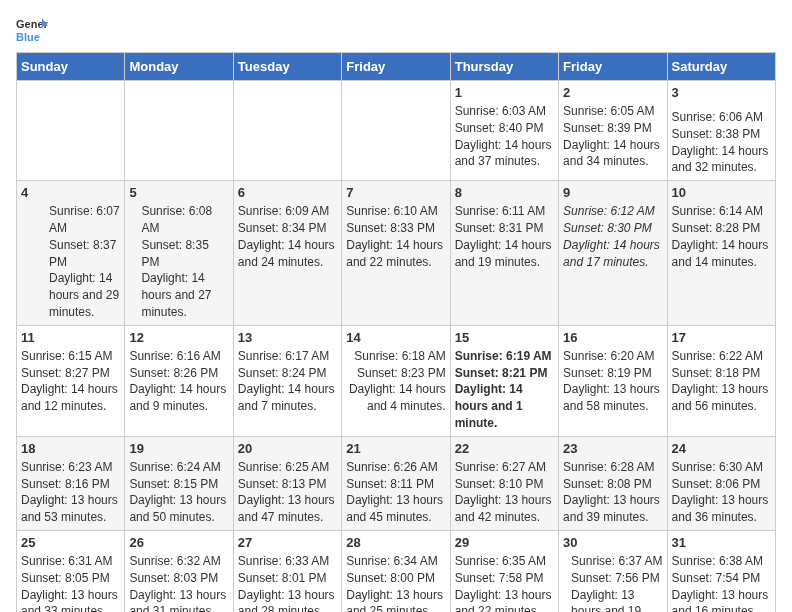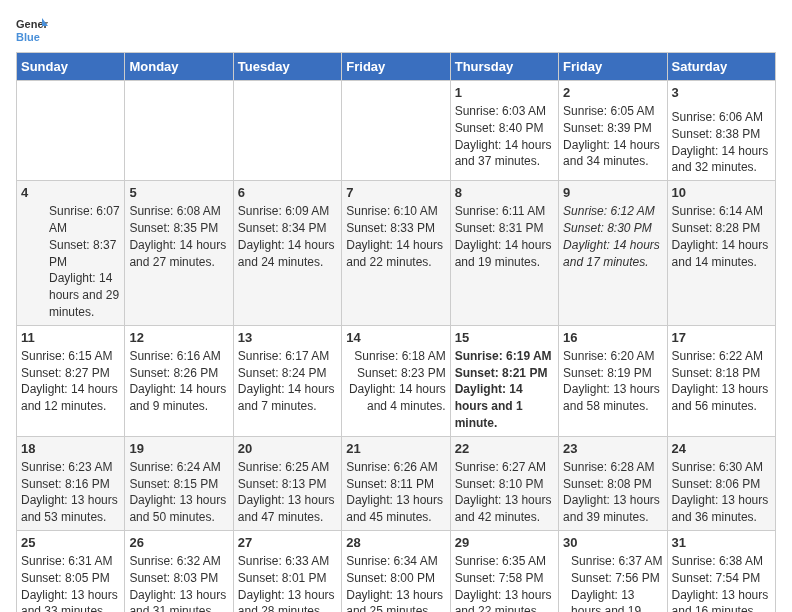--- a/index.html
+++ b/index.html
@@ -138,21 +138,21 @@
       </tr>
       <tr class="row-even">
         <td>
           <span class="day-number">4</span>
           <div class="day-info" style="white-space: pre-line; margin-left: 28px;">Sunrise: 6:07 AM
 Sunset: 8:37 PM
 Daylight: 14 hours and 29 minutes.</div>
         </td>
         <td>
           <span class="day-number">5</span>
-          <div class="day-info" style="white-space: pre-line;">Sunrise: 6:08 AM
+          <div class="day-info" style="white-space: pre-line; margin-left: 12px;">Sunrise: 6:08 AM
 Sunset: 8:35 PM
 Daylight: 14 hours and 27 minutes.</div>
         </td>
         <td>
           <span class="day-number">6</span>
           <div class="day-info" style="white-space: pre-line;">Sunrise: 6:09 AM
 Sunset: 8:34 PM
 Daylight: 14 hours and 24 minutes.</div>
         </td>
         <td>

